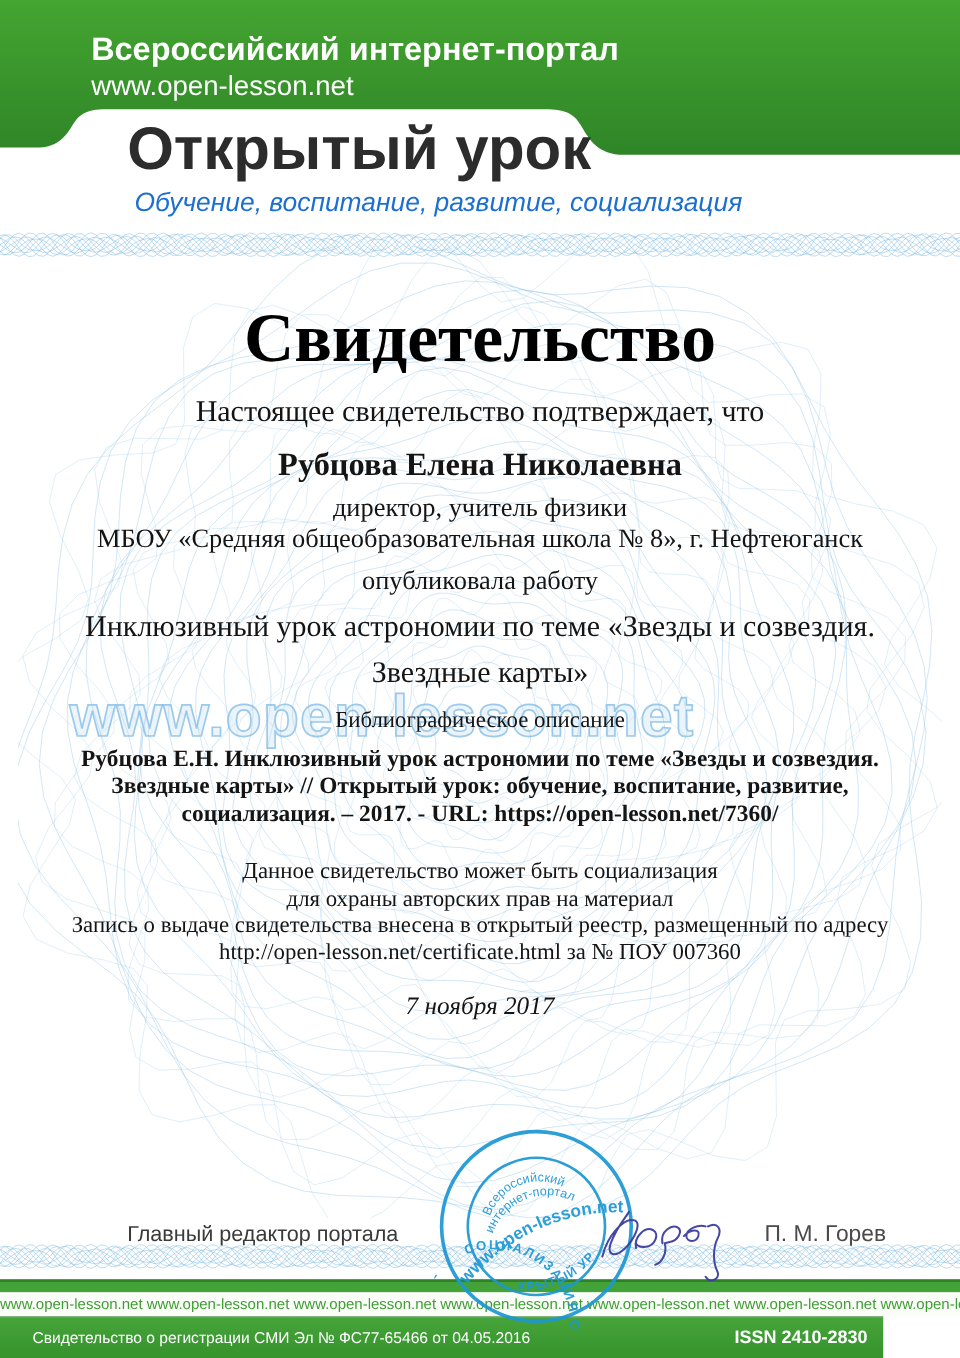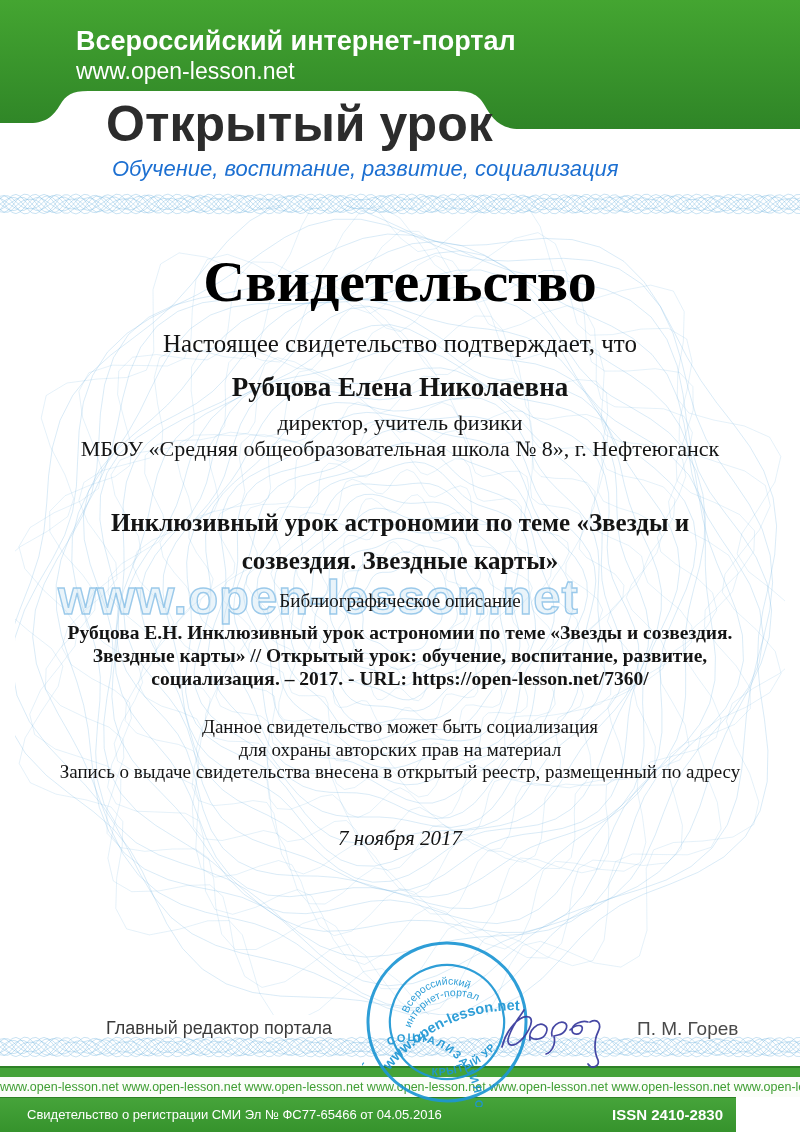--- a/index.html
+++ b/index.html
@@ -21,21 +21,21 @@
      font-family:"Liberation Sans",sans-serif;font-weight:bold;font-size:49px;letter-spacing:1px;
      color:rgba(185,218,240,0.30);-webkit-text-stroke:1.4px rgba(125,185,228,0.75);}
   
   .ct{position:absolute;left:0;right:0;text-align:center;color:#141414;z-index:3;}
   .cert-title{top:248px;font-size:58px;font-weight:bold;color:#000;}
   .intro{top:330px;font-size:25px;}
   .name{top:372px;font-size:27px;font-weight:bold;}
   .pos{top:410px;font-size:22px;}
   .school{top:436px;font-size:22px;}
   .action{top:471px;font-size:22px;}
-  .worktitle{top:504px;font-size:25px;font-weight:bold;line-height:38px;padding:0 70px;}
+  .worktitle{top:504px;font-size:25px;font-weight:normal;line-height:38px;padding:0 70px;}
   .biblabel{top:590px;font-size:19px;}
   .citation{top:621px;font-size:19.5px;font-weight:bold;line-height:23px;
             width:690px;left:55px;right:auto;text-align:center;}
   .usage1{top:716px;font-size:19px;}
   .usage2{top:739px;font-size:19px;}
   .reg1{top:761px;font-size:19px;}
   .reg2{top:783px;font-size:19px;}
   .issue-date{top:826px;font-size:21px;font-style:italic;}
   
   .editor-label{position:absolute;left:106px;top:1018px;z-index:3;
@@ -145,26 +145,28 @@
   <div class="hdr-text brand-line">Всероссийский интернет-портал</div>
   <div class="hdr-text brand-url">www.open-lesson.net</div>
   <div class="hdr-text logo-title">Открытый урок</div>
   <div class="hdr-text logo-tagline">Обучение, воспитание, развитие, социализация</div>
 
   <div class="ct cert-title">Свидетельство</div>
   <div class="ct intro">Настоящее свидетельство подтверждает, что</div>
   <div class="ct name">Рубцова Елена Николаевна</div>
   <div class="ct pos">директор, учитель физики</div>
   <div class="ct school">МБОУ «Средняя общеобразовательная школа № 8», г. Нефтеюганск</div>
+  <div class="ct action">опубликовала работу</div>
   <div class="ct worktitle">Инклюзивный урок астрономии по теме «Звезды и созвездия. Звездные карты»</div>
   <div class="ct biblabel">Библиографическое описание</div>
   <div class="ct citation">Рубцова Е.Н. Инклюзивный урок астрономии по теме «Звезды и созвездия. Звездные карты» // Открытый урок: обучение, воспитание, развитие, социализация. – 2017. - URL: https://open-lesson.net/7360/</div>
   <div class="ct usage1">Данное свидетельство может быть социализация</div>
   <div class="ct usage2">для охраны авторских прав на материал</div>
   <div class="ct reg1">Запись о выдаче свидетельства внесена в открытый реестр, размещенный по адресу</div>
+  <div class="ct reg2">http://open-lesson.net/certificate.html за № ПОУ 007360</div>
   <div class="ct issue-date">7 ноября 2017</div>
 
   <div class="editor-label">Главный редактор портала</div>
   <div class="editor-name">П. М. Горев</div>
 
   <div class="divider-bar"></div>
   <div class="url-strip" id="url-strip">www.open-lesson.net www.open-lesson.net www.open-lesson.net www.open-lesson.net www.open-lesson.net www.open-lesson.net www.open-lesson.net www.open-lesson.net www.open-lesson.net www.open-lesson.net www.open-lesson.net www.open-lesson.net </div>
   <div class="footer">
     <div class="footer-reg">Свидетельство о регистрации СМИ Эл № ФС77-65466 от 04.05.2016</div>
     <div class="footer-issn">ISSN 2410-2830</div>

